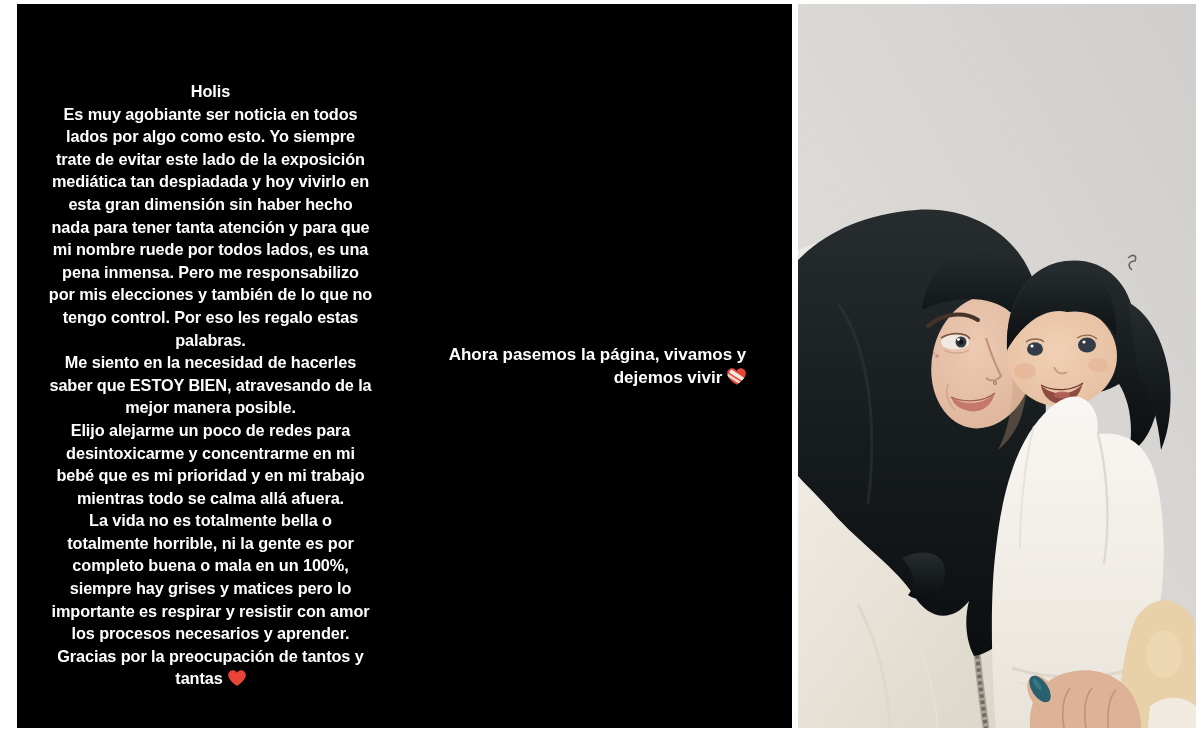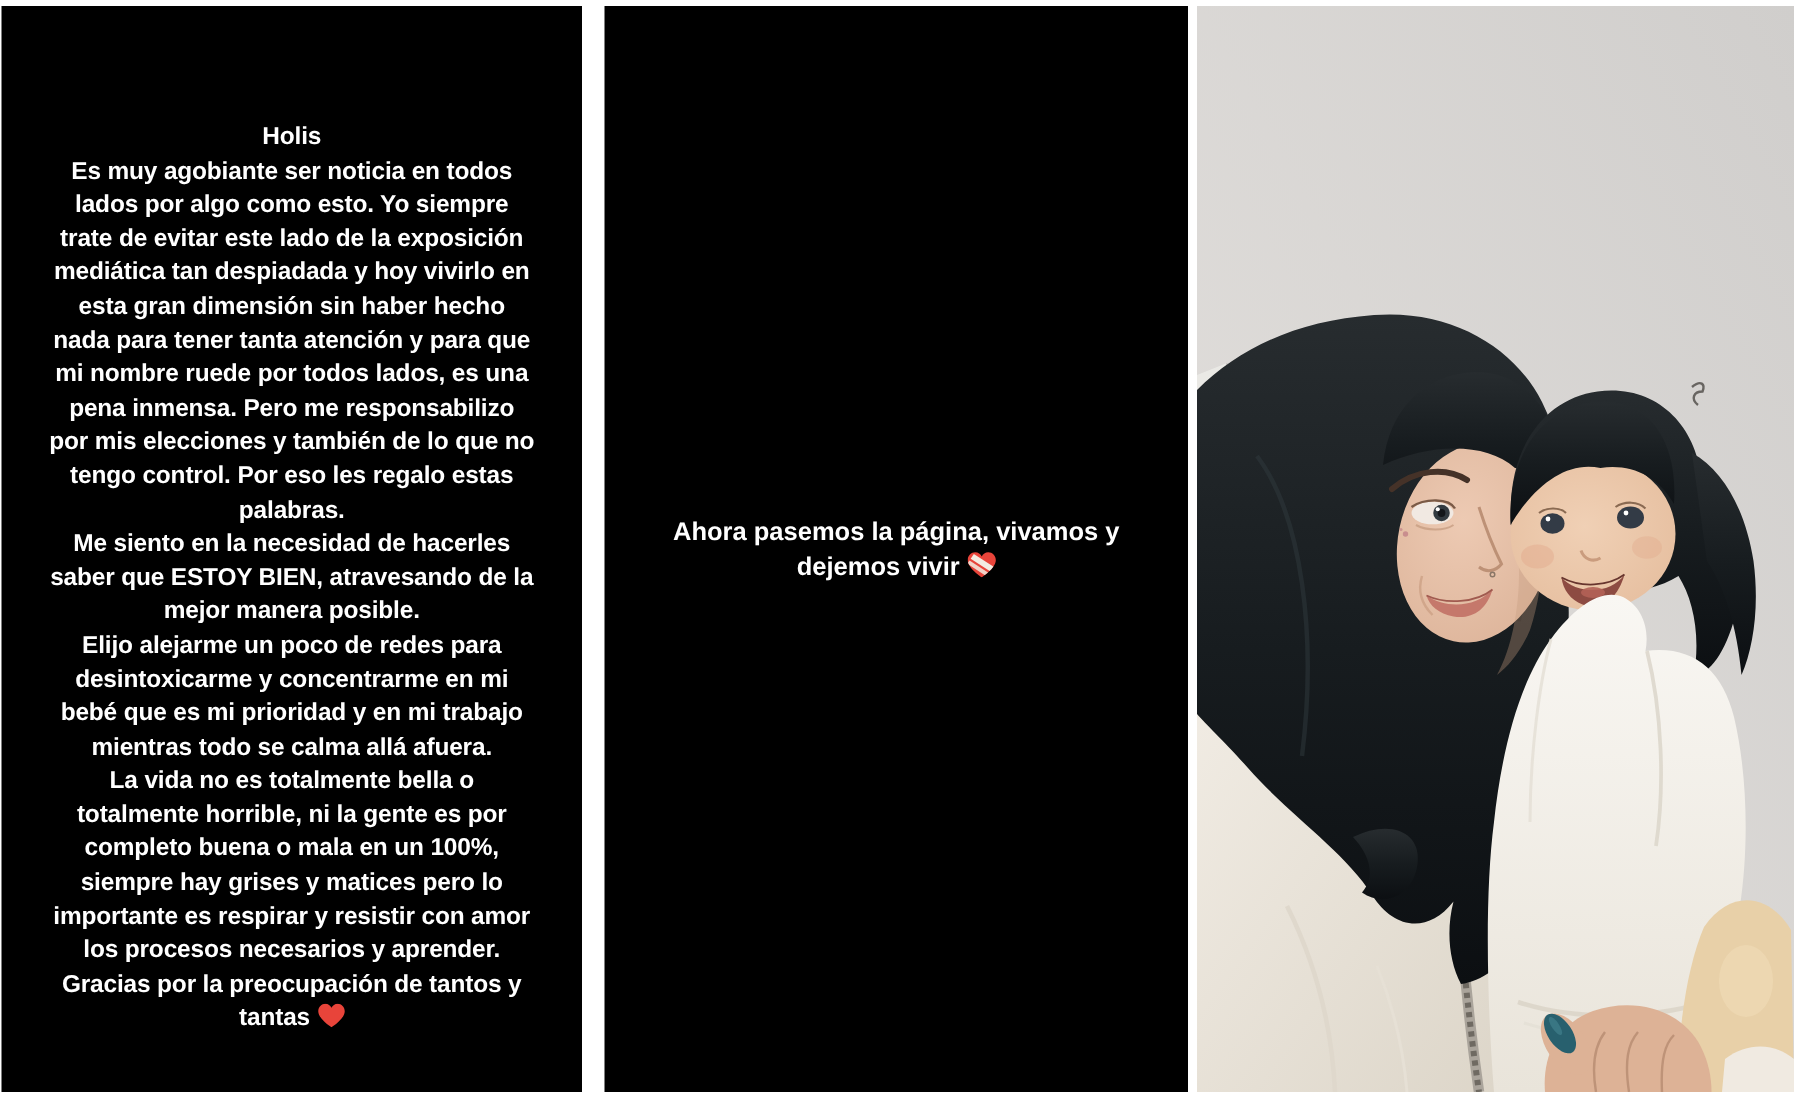--- a/index.html
+++ b/index.html
@@ -1,25 +1,25 @@
 <!DOCTYPE html>
 <html><head>
 <meta charset="utf-8">
 <style>
   html,body{margin:0;padding:0;background:#ffffff;}
   .collage{position:relative;width:1200px;height:734px;background:#ffffff;overflow:hidden;
            font-family:"Liberation Sans",sans-serif;}
   .panel{position:absolute;top:4px;height:724px;overflow:hidden;}
   .panel-black{background:#000000;}
-  .panel-left{left:1px;width:387px;}
+  .panel-left{left:17px;width:387px;}
   .panel-middle{left:403px;width:389px;display:flex;align-items:center;justify-content:center;}
   .panel-right{left:798px;width:398px;background:#d6d3d0;}
   .story-text{margin:0;color:#ffffff;font-weight:700;text-align:center;white-space:pre-line;}
   .panel-left .story-text{padding:76px 6px 0 6px;font-size:16.3px;line-height:22.6px;letter-spacing:-0.1px;}
-  .panel-middle .story-text{padding:0 14px;font-size:17px;line-height:23px;}
+  .panel-middle .story-text{padding:0 14px;font-size:17px;line-height:23px;text-align:right;}
   .heart{display:inline-block;vertical-align:-2px;margin-left:5px;}
   .photo-svg{display:block;width:100%;height:100%;}
 </style>
 </head>
 <body>
 
 <div class="collage">
 
   <section class="panel panel-black panel-left">
     <p class="story-text"><span>Holis

